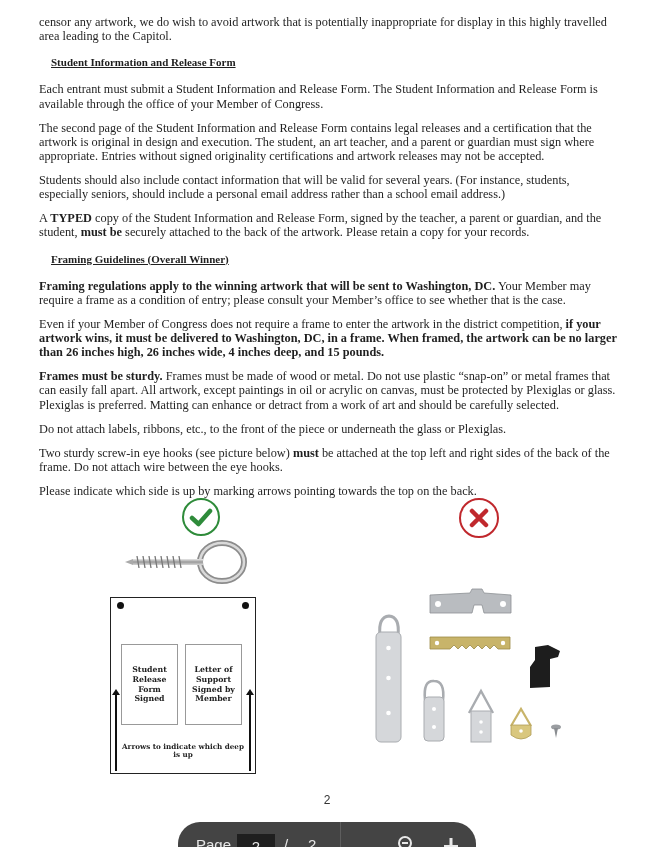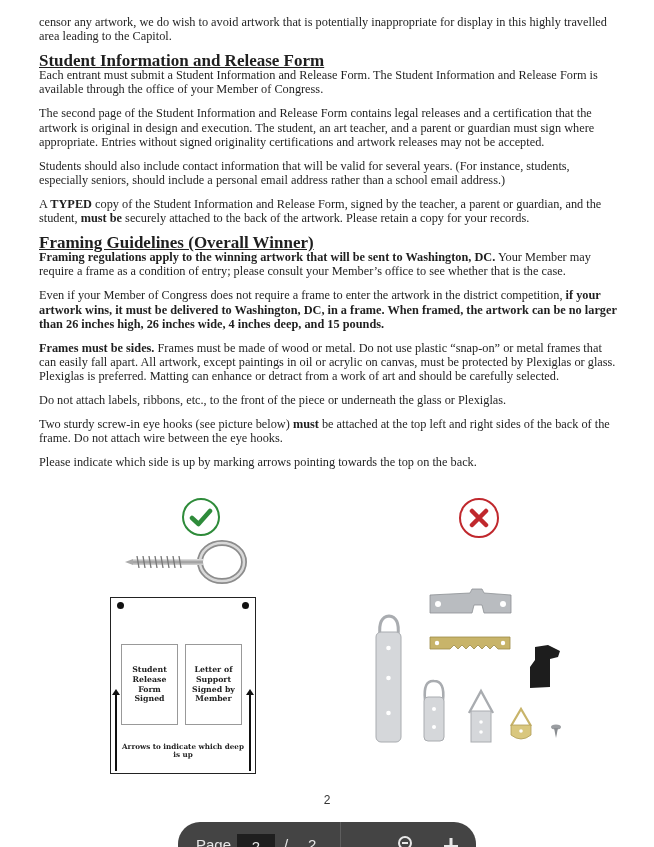--- a/index.html
+++ b/index.html
@@ -4,21 +4,21 @@
 <style>
   html, body { margin:0; padding:0; }
   body {
     width:654px; height:847px; overflow:hidden; background:#ffffff;
     position:relative;
     font-family:"Liberation Serif","DejaVu Serif",serif;
     color:#1f1f1f;
   }
   .page { position:absolute; left:39px; top:15px; width:580px; font-size:12.3px; line-height:14.2px; }
   .page p { margin:0 0 9.8px 0; }
-  .page h3 { margin:0; font-size:17px; font-weight:bold; text-decoration:underline; line-height:15px; }
+  .page h3 { margin:12px; font-size:11px; font-weight:bold; text-decoration:underline; line-height:15px; }
   .page b { font-weight:bold; }
   .ok-badge { position:absolute; left:181px; top:497px; width:40px; height:40px; }
   .no-badge { position:absolute; left:458px; top:497px; width:42px; height:42px; }
   .eyehook { position:absolute; left:125px; top:537px; width:125px; height:55px; }
   .diagram { position:absolute; left:110px; top:597px; width:146px; height:177px; border:1.5px solid #222; box-sizing:border-box; font-family:"DejaVu Serif",serif; }
   .diagram .dot { position:absolute; width:7px; height:7px; background:#111; border-radius:50%; top:4px; }
   .diagram .cap { position:absolute; left:10px; right:10px; text-align:center; font-size:7.2px; line-height:8.4px; font-weight:bold; color:#222; }
   .diagram .box { position:absolute; top:46px; width:57px; height:81px; border:1px solid #999; box-sizing:border-box; display:flex; align-items:center; justify-content:center; text-align:center; font-size:7.8px; line-height:9.7px; font-weight:bold; color:#222; padding:12px 2px; }
   .diagram .arrow { position:absolute; width:2px; background:#111; top:96px; bottom:2px; }
   .diagram .arrow::before { content:""; position:absolute; left:-3px; top:-5px; border-left:4px solid transparent; border-right:4px solid transparent; border-bottom:6px solid #111; }
@@ -38,21 +38,21 @@
 <div class="page">
   <p>censor any artwork, we do wish to avoid artwork that is potentially inappropriate for display in this highly travelled area leading to the Capitol.</p>
   <h3>Student Information and Release Form</h3>
   <p>Each entrant must submit a Student Information and Release Form. The Student Information and Release Form is available through the office of your Member of Congress.</p>
   <p>The second page of the Student Information and Release Form contains legal releases and a certification that the artwork is original in design and execution. The student, an art teacher, and a parent or guardian must sign where appropriate. Entries without signed originality certifications and artwork releases may not be accepted.</p>
   <p>Students should also include contact information that will be valid for several years. (For instance, students, especially seniors, should include a personal email address rather than a school email address.)</p>
   <p><span>A </span><b>TYPED</b><span> copy of the Student Information and Release Form, signed by the teacher, a parent or guardian, and the student, </span><b>must be</b><span> securely attached to the back of the artwork. Please retain a copy for your records.</span></p>
   <h3>Framing Guidelines (Overall Winner)</h3>
   <p><b>Framing regulations apply to the winning artwork that will be sent to Washington, DC.</b><span> Your Member may require a frame as a condition of entry; please consult your Member’s office to see whether that is the case.</span></p>
   <p><span>Even if your Member of Congress does not require a frame to enter the artwork in the district competition, </span><b>if your artwork wins, it must be delivered to Washington, DC, in a frame. When framed, the artwork can be no larger than 26 inches high, 26 inches wide, 4 inches deep, and 15 pounds.</b></p>
-  <p><b>Frames must be sides.</b><span> Frames must be made of wood or metal. Do not use plastic “snap-on” or metal frames that can easily fall apart. All artwork, except paintings in oil or acrylic on canvas, must be protected by Plexiglas or glass. Plexiglas is preferred. Matting can enhance or detract from a work of art and should be carefully selected.</span></p>
+  <p><b>Frames must be sturdy.</b><span> Frames must be made of wood or metal. Do not use plastic “snap-on” or metal frames that can easily fall apart. All artwork, except paintings in oil or acrylic on canvas, must be protected by Plexiglas or glass. Plexiglas is preferred. Matting can enhance or detract from a work of art and should be carefully selected.</span></p>
   <p>Do not attach labels, ribbons, etc., to the front of the piece or underneath the glass or Plexiglas.</p>
   <p><span>Two sturdy screw-in eye hooks (see picture below) </span><b>must</b><span> be attached at the top left and right sides of the back of the frame. Do not attach wire between the eye hooks.</span></p>
   <p>Please indicate which side is up by marking arrows pointing towards the top on the back.</p>
 </div>
 
 <svg class="ok-badge" viewBox="0 0 40 40">
   <circle cx="20" cy="20" r="18" fill="none" stroke="#2e8b3a" stroke-width="2"></circle>
   <path d="M11 21 L17.5 27 L29 14" fill="none" stroke="#2e8b3a" stroke-width="4.5" stroke-linecap="round" stroke-linejoin="round"></path>
 </svg>
 

